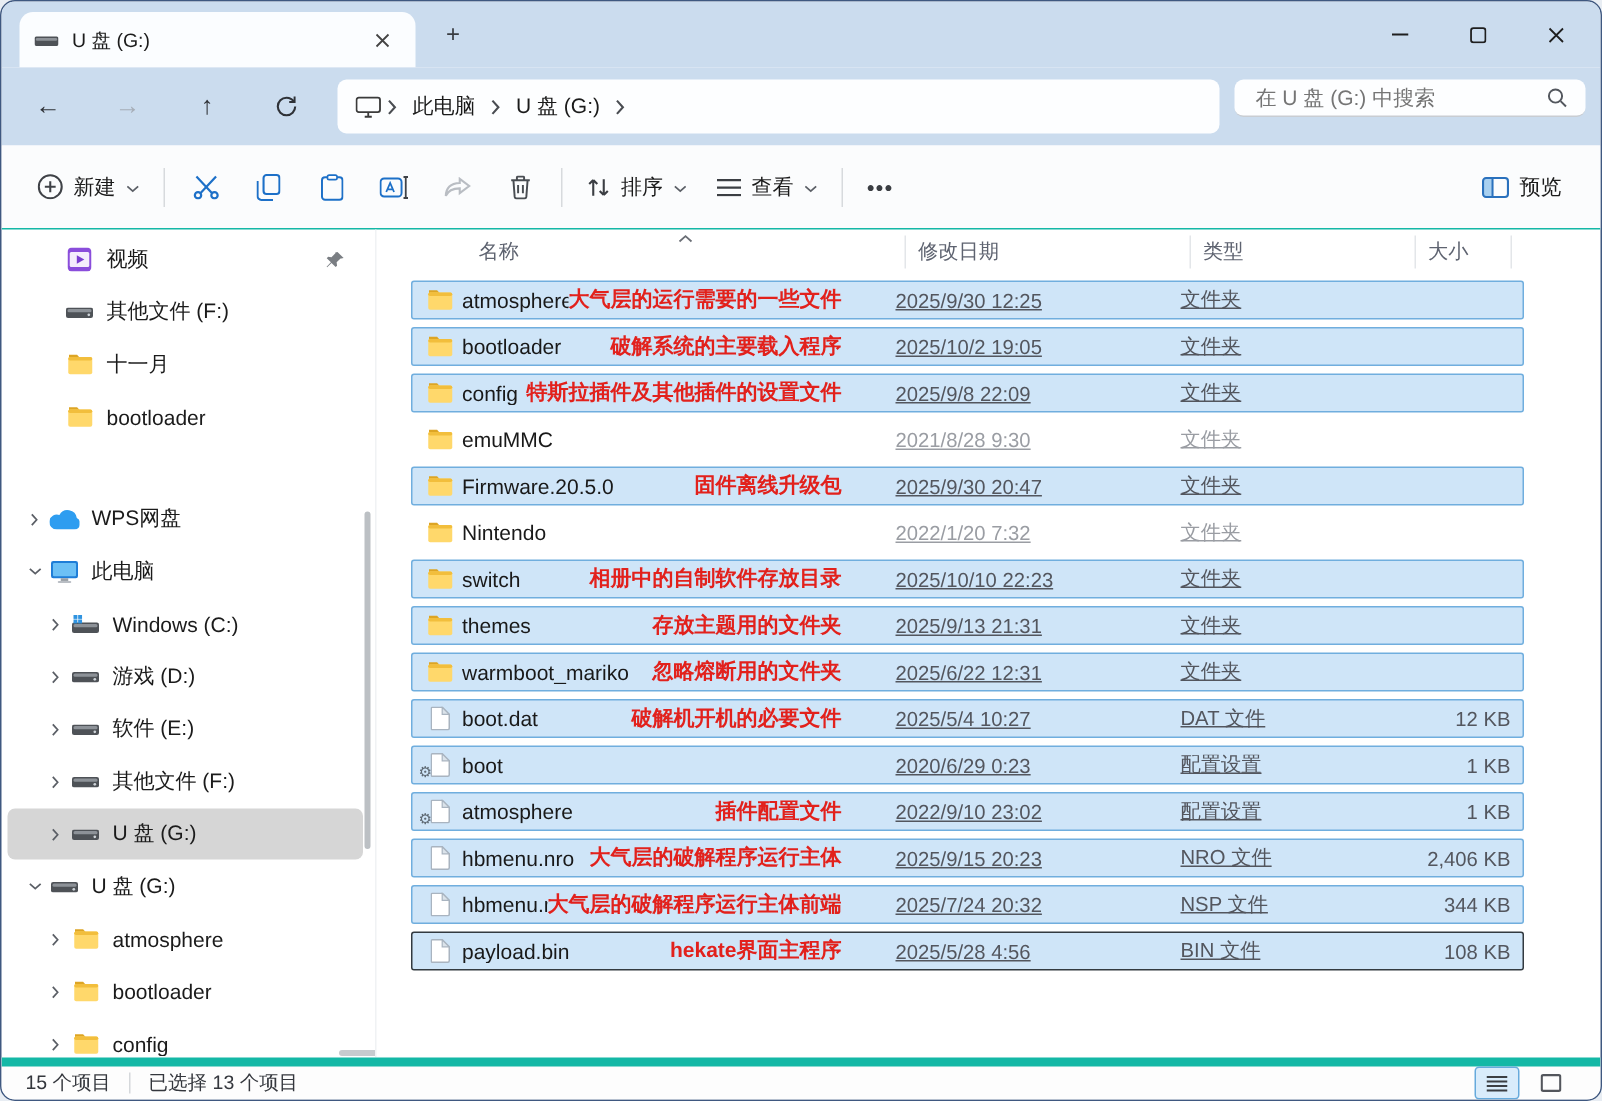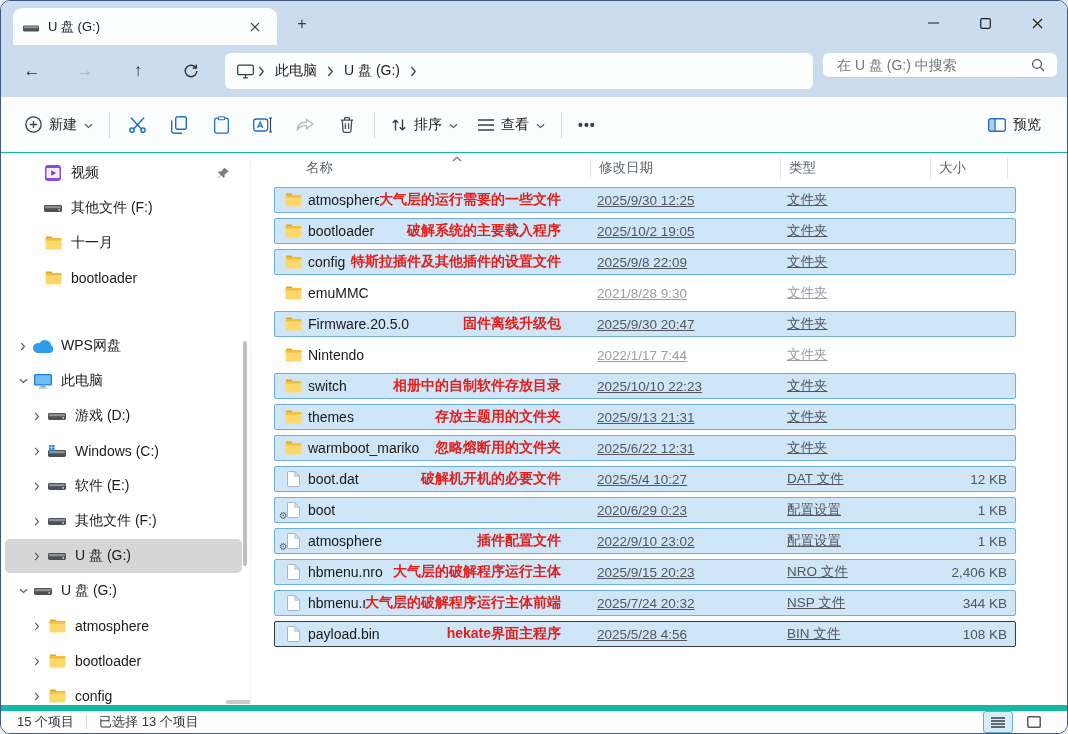--- a/index.html
+++ b/index.html
@@ -57,21 +57,21 @@
   .sb-pin { margin-left:auto; margin-right:12px; display:flex; }
   .sb-tree { margin-top:34px; }
   .sb-vscroll { position:absolute; right:3px; top:188px; width:4px; height:225px; background:#bcc0c4; border-radius:2px; }
   .sb-hscroll { position:absolute; left:225px; bottom:1px; width:36px; height:4px; background:#c7cbcf; border-radius:2px; }
 
   
   .main { position:absolute; top:152px; bottom:28px; left:250px; right:0; overflow:hidden; }
   .list-header { display:grid; grid-template-columns:24px minmax(0,1fr) auto 190px 150px 78px;
                  margin:0 59px 4px 29px; height:30px; align-items:center; position:relative;
                  font-size:13.5px; color:#5e6370; }
-  .hdr-cell { padding-left:8px; height:22px; display:flex; align-items:center; }
+  .hdr-cell { padding-left:8px; height:22px; display:flex; align-items:center;margin-left:13px; }
   .hdr-name { padding-left:2px; }
   .hdr-date,.hdr-type,.hdr-size { border-left:1px solid #e3e6e9; }
   .hdr-size { border-right:1px solid #e3e6e9; }
   .sort-caret { position:absolute; left:172px; top:-3px; }
   .rows { padding:0 51px 0 23px; }
   .file-row { height:26px; margin-bottom:5px; display:grid;
               grid-template-columns:24px minmax(0,1fr) auto 190px 150px 78px;
               align-items:center; border:1px solid transparent; border-radius:2px; padding:0 8px 0 6px; }
   .file-row.selected { background:#cfe5f8; border-color:#70aede; }
   .file-row.focused { border-color:#333a40; }
@@ -366,47 +366,47 @@
           </span>
           <span class="sb-lbl">此电脑</span>
         </div>
         <div class="sb-item" style="padding-left: 24px;">
           <span class="sb-chev">
             <svg width="6" height="9" viewBox="0 0 6 10" fill="none" stroke="#5b5f66" stroke-width="1.3">
               <path d="M1 1l3.6 4L1 9"></path>
             </svg>
           </span>
           <span class="sb-ic">
-            <svg width="18" height="7" viewBox="0 0 18 7">
-              <rect width="18" height="7" rx="1.4" fill="#4e5257"></rect>
-              <rect x="1" y="1" width="16" height="2.2" rx="1" fill="#8d9298"></rect>
-              <circle cx="15.2" cy="4.9" r=".9" fill="#cfd4d9"></circle>
-            </svg>
-          </span>
-          <span class="sb-lbl">游戏 (D:)</span>
-        </div>
-        <div class="sb-item" style="padding-left: 24px;">
-          <span class="sb-chev">
-            <svg width="6" height="9" viewBox="0 0 6 10" fill="none" stroke="#5b5f66" stroke-width="1.3">
-              <path d="M1 1l3.6 4L1 9"></path>
-            </svg>
-          </span>
-          <span class="sb-ic">
             <svg width="18" height="12" viewBox="0 0 18 12">
               <rect y="5" width="18" height="7" rx="1.4" fill="#4e5257"></rect>
               <rect x="1" y="6" width="16" height="2.2" rx="1" fill="#8d9298"></rect>
               <g fill="#2f93e0">
                 <rect x="1" width="2.6" height="2.6"></rect>
                 <rect x="4.1" width="2.6" height="2.6"></rect>
                 <rect x="1" y="3" width="2.6" height="2.6"></rect>
                 <rect x="4.1" y="3" width="2.6" height="2.6"></rect>
               </g>
             </svg>
           </span>
           <span class="sb-lbl">Windows (C:)</span>
+        </div>
+        <div class="sb-item" style="padding-left: 24px;">
+          <span class="sb-chev">
+            <svg width="6" height="9" viewBox="0 0 6 10" fill="none" stroke="#5b5f66" stroke-width="1.3">
+              <path d="M1 1l3.6 4L1 9"></path>
+            </svg>
+          </span>
+          <span class="sb-ic">
+            <svg width="18" height="7" viewBox="0 0 18 7">
+              <rect width="18" height="7" rx="1.4" fill="#4e5257"></rect>
+              <rect x="1" y="1" width="16" height="2.2" rx="1" fill="#8d9298"></rect>
+              <circle cx="15.2" cy="4.9" r=".9" fill="#cfd4d9"></circle>
+            </svg>
+          </span>
+          <span class="sb-lbl">游戏 (D:)</span>
         </div>
         <div class="sb-item" style="padding-left: 24px;">
           <span class="sb-chev">
             <svg width="6" height="9" viewBox="0 0 6 10" fill="none" stroke="#5b5f66" stroke-width="1.3">
               <path d="M1 1l3.6 4L1 9"></path>
             </svg>
           </span>
           <span class="sb-ic">
             <svg width="18" height="7" viewBox="0 0 18 7">
               <rect width="18" height="7" rx="1.4" fill="#4e5257"></rect>
@@ -599,21 +599,21 @@
         <div class="file-row">
           <span class="cell-icon">
             <svg width="17" height="14" viewBox="0 0 17 14">
               <path fill="#dda524" d="M1 .5h5.4l1.8 2H1z"></path>
               <rect x=".5" y="2" width="16" height="11.5" rx="1.3" fill="#ffd86b"></rect>
               <rect x=".5" y="2" width="16" height="2.4" rx="1.2" fill="#f2be3c"></rect>
             </svg>
           </span>
           <span class="cell-name">Nintendo</span>
           <span class="cell-annot"></span>
-          <span class="cell-date">2022/1/17 7:44</span>
+          <span class="cell-date">2022/1/20 7:32</span>
           <span class="cell-type">文件夹</span>
           <span class="cell-size"></span>
         </div>
         <div class="file-row selected">
           <span class="cell-icon">
             <svg width="17" height="14" viewBox="0 0 17 14">
               <path fill="#dda524" d="M1 .5h5.4l1.8 2H1z"></path>
               <rect x=".5" y="2" width="16" height="11.5" rx="1.3" fill="#ffd86b"></rect>
               <rect x=".5" y="2" width="16" height="2.4" rx="1.2" fill="#f2be3c"></rect>
             </svg>

